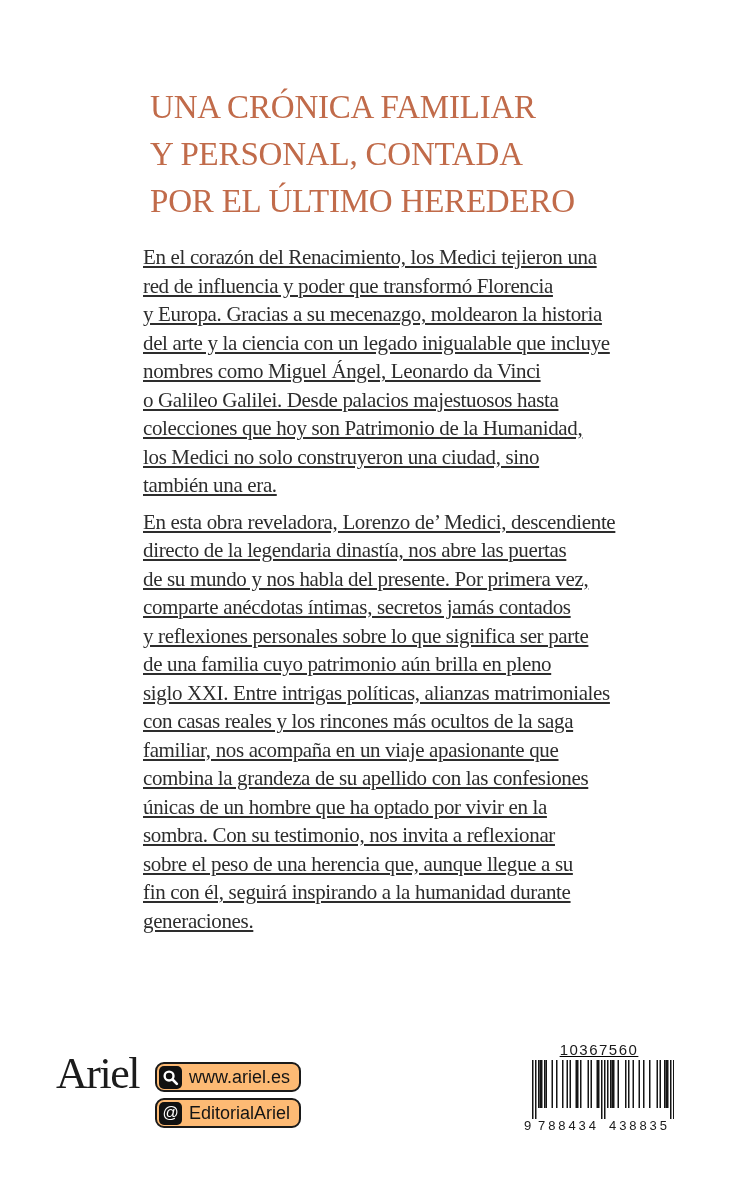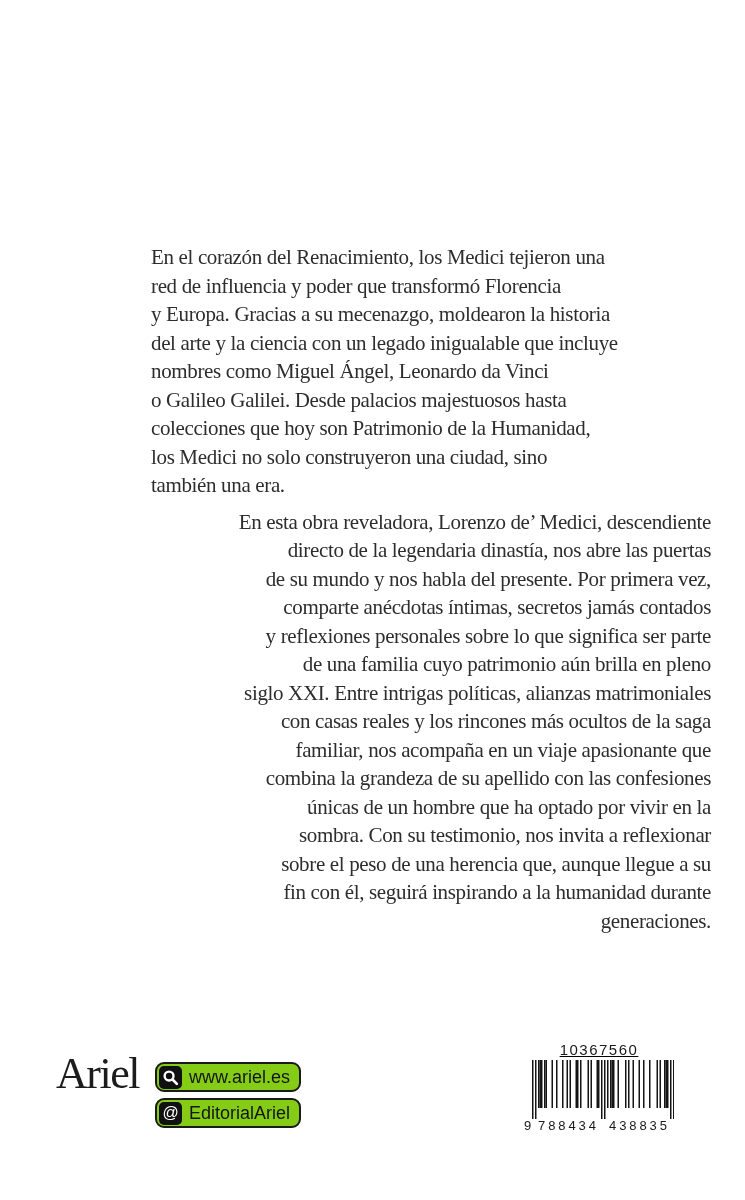--- a/index.html
+++ b/index.html
@@ -18,32 +18,33 @@
     font-family:"Liberation Serif", serif;
     font-weight:400;
     font-size:33px;
     line-height:47px;
     letter-spacing:-0.2px;
     color:#c16b4a;
     white-space:pre-line;
   }
   .body-copy{
     position:absolute;
-    left:151px;top:243px;
+    left:143px;top:243px;
     width:560px;
     color:#2d2d2d;
+    text-decoration:underline;
   }
   .body-copy p{
     margin:0;
     font-size:21px;
     line-height:28.5px;
     letter-spacing:-0.35px;
     white-space:pre-line;
   }
-  .body-copy p + p{margin-top:8px;text-align:right;}
+  .body-copy p + p{margin-top:8px;}
   .ariel-logo{
     position:absolute;
     left:56px;top:1052px;
     font-family:"Liberation Serif", serif;
     font-size:44px;
     line-height:44px;
     letter-spacing:-1.5px;
     color:#1c1c1c;
   }
   .badges{
@@ -54,21 +55,21 @@
     gap:6px;
     align-items:flex-start;
   }
   .badge{
     display:inline-flex;
     align-items:center;
     height:30px;
     box-sizing:border-box;
     border:2px solid #1a1a1a;
     border-radius:9px;
-    background:#84cc16;
+    background:#fdba74;
     padding:0 9px 0 2px;
     gap:7px;
   }
   .badge-icon{
     width:23px;height:23px;
     border-radius:5px;
     background:#111;
     color:#fff;
     display:flex;
     align-items:center;
@@ -111,20 +112,23 @@
     font-family:"Liberation Sans", sans-serif;
     font-size:13px;
     fill:#1a1a1a;
   }
 </style>
 </head>
 <body>
 
 <div class="page">
 
+  <h1 class="headline" style="color: rgb(193, 107, 74);">UNA CRÓNICA FAMILIAR
+Y PERSONAL, CONTADA
+POR EL ÚLTIMO HEREDERO</h1>
 
   <div class="body-copy" style="color: rgb(45, 45, 45);">
     <p>En el corazón del Renacimiento, los Medici tejieron una
 red de influencia y poder que transformó Florencia
 y Europa. Gracias a su mecenazgo, moldearon la historia
 del arte y la ciencia con un legado inigualable que incluye
 nombres como Miguel Ángel, Leonardo da Vinci
 o Galileo Galilei. Desde palacios majestuosos hasta
 colecciones que hoy son Patrimonio de la Humanidad,
 los Medici no solo construyeron una ciudad, sino

